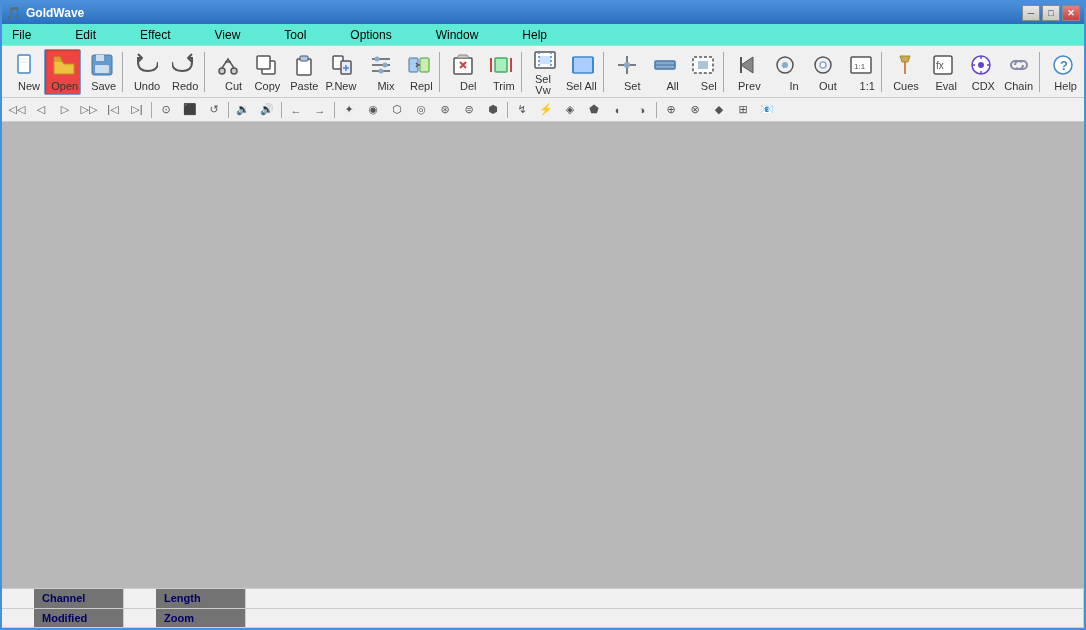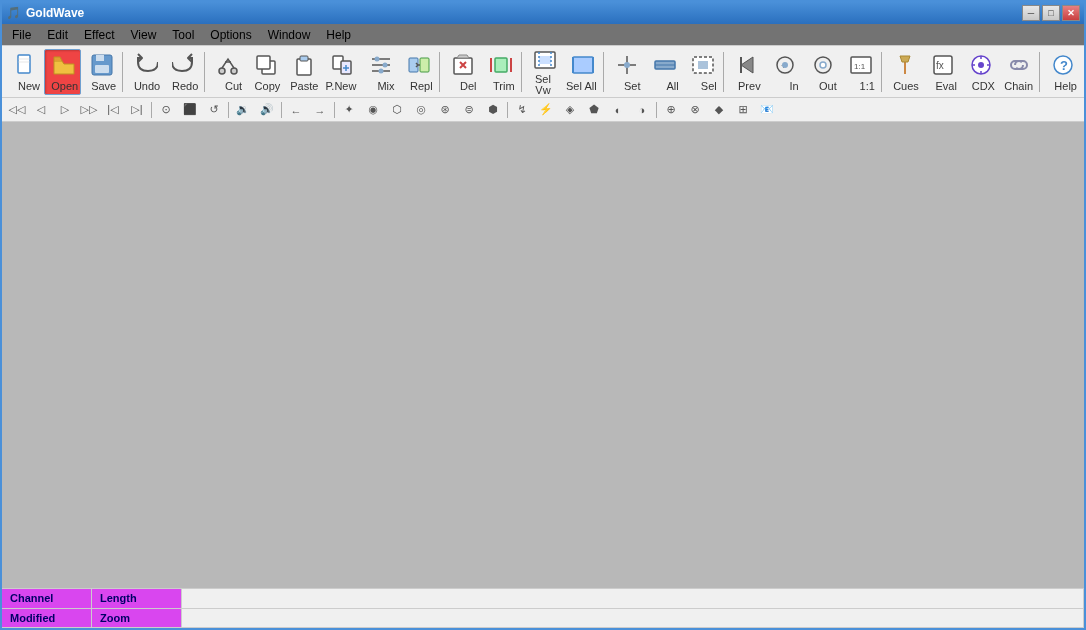--- a/index.html
+++ b/index.html
@@ -56,25 +56,26 @@
     }
     .title-btn.close {
       background: linear-gradient(to bottom, #e88080, #c84040);
       color: white;
       font-weight: bold;
     }
 
     
     .menu-bar {
       height: 22px;
-      background: #737373;
+      background: #5eead4;
       border-bottom: 1px solid #ccc;
       display: flex;
       align-items: center;
       padding: 0 2px;
+      gap: 28px;
     }
     .menu-item {
       padding: 2px 8px;
       height: 22px;
       display: flex;
       align-items: center;
       cursor: pointer;
       font-size: 12px;
       color: #000;
     }
@@ -182,21 +183,22 @@
       align-items: center;
       padding: 0 8px;
       border-right: 1px solid #ccc;
       font-size: 11px;
       color: #333;
     }
     .status-cell.label {
       width: 90px;
       font-weight: bold;
       color: #000066;
-      background: #d946ef;
+      background: #737373;
+      margin-left: 32px;
     }
     .status-cell.value {
       flex: 1;
     }
 
     
     .app-window {
       width: 1086px;
       height: 630px;
       display: flex;

